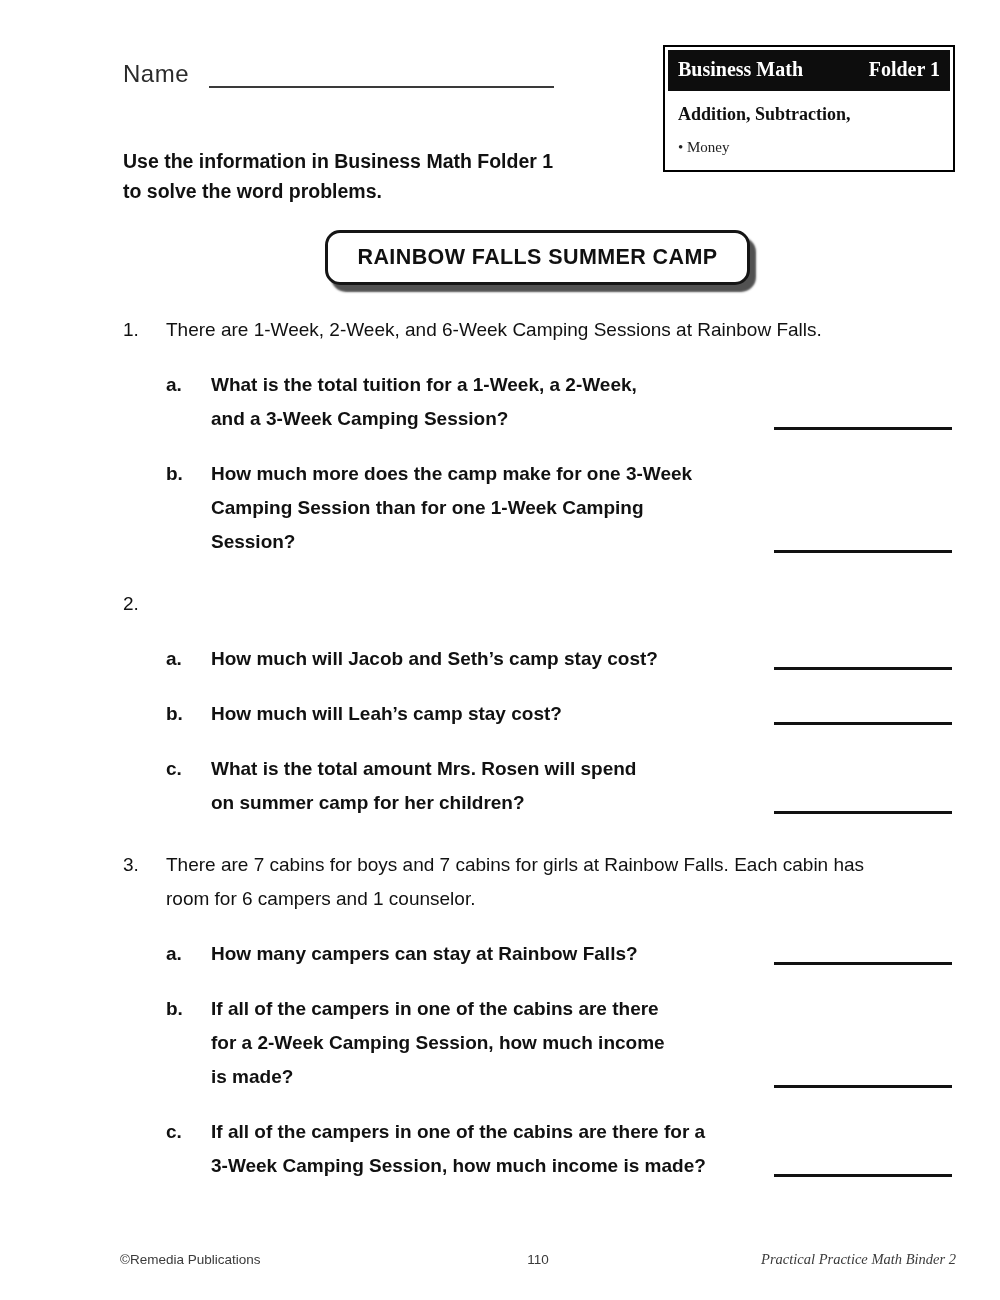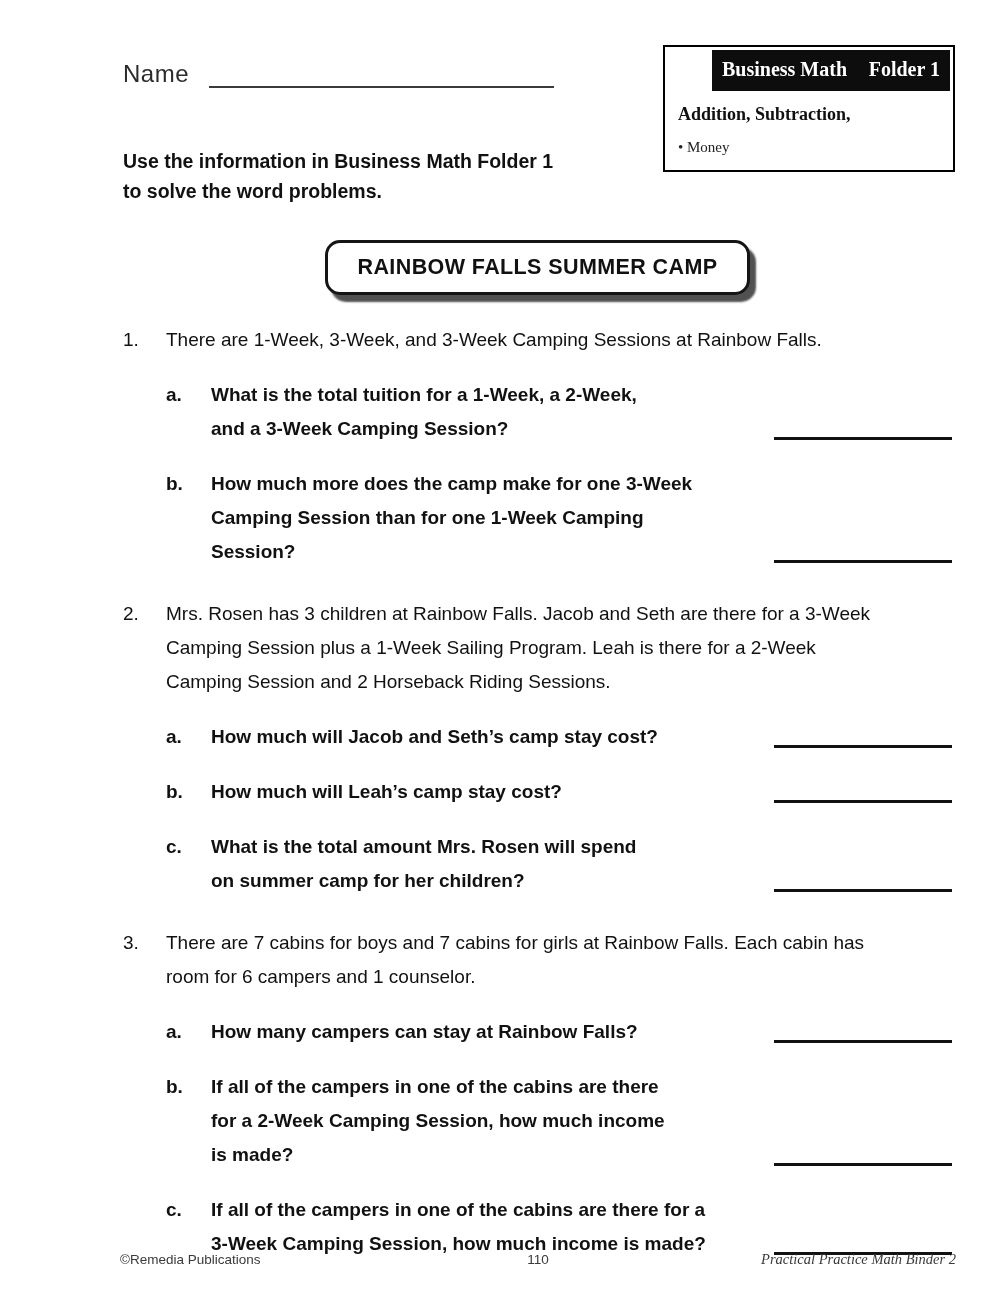--- a/index.html
+++ b/index.html
@@ -56,39 +56,38 @@
   .fb-header {
     background: #0d0d0d;
     color: #fff;
     display: flex;
     justify-content: space-between;
     align-items: baseline;
     padding: 8px 10px 10px;
     font-family: "Liberation Serif", serif;
     font-weight: bold;
     font-size: 20px;
-    margin-left: 44px;
   }
   .fb-body {
     padding: 12px 10px 8px;
     font-family: "Liberation Serif", serif;
     font-weight: bold;
     font-size: 18px;
     line-height: 23px;
     color: #101010;
   }
   .fb-bullet {
     font-weight: normal;
     font-size: 15px;
     margin-top: 10px;
     color: #222;
   }
 
   
-  .banner-wrap { margin-top: 34px; text-align: center; }
+  .banner-wrap { margin-top: 24px; text-align: center; }
   .banner {
     display: inline-block;
     border: 3px solid #151515;
     border-radius: 15px;
     padding: 12px 30px;
     font-weight: bold;
     font-size: 21.5px;
     letter-spacing: 0.4px;
     background: #fff;
     box-shadow: 6px 7px 2px rgba(50,50,50,0.85);
@@ -170,21 +169,21 @@
     </div>
 
     <div class="banner-wrap">
       <div class="banner">RAINBOW FALLS SUMMER CAMP</div>
     </div>
 
     <div class="question">
       <div class="q-stem">
         <div class="q-num">1.</div>
         <div class="q-lines">
-          <div>There are 1-Week, 3-Week, and 3-Week Camping Sessions at Rainbow Falls.</div>
+          <div>There are 1-Week, 2-Week, and 6-Week Camping Sessions at Rainbow Falls.</div>
         </div>
       </div>
 
       <div class="part">
         <div class="p-letter">a.</div>
         <div class="p-lines">
           <div>What is the total tuition for a 1-Week, a 2-Week,</div>
           <div>and a 3-Week Camping Session?</div>
         </div>
         <div class="blank"></div>
@@ -197,25 +196,20 @@
           <div>Camping Session than for one 1-Week Camping</div>
           <div>Session?</div>
         </div>
         <div class="blank"></div>
       </div>
     </div>
 
     <div class="question">
       <div class="q-stem">
         <div class="q-num">2.</div>
-        <div class="q-lines">
-          <div>Mrs. Rosen has 3 children at Rainbow Falls. Jacob and Seth are there for a 3-Week</div>
-          <div>Camping Session plus a 1-Week Sailing Program. Leah is there for a 2-Week</div>
-          <div>Camping Session and 2 Horseback Riding Sessions.</div>
-        </div>
       </div>
 
       <div class="part">
         <div class="p-letter">a.</div>
         <div class="p-lines">
           <div>How much will Jacob and Seth’s camp stay cost?</div>
         </div>
         <div class="blank"></div>
       </div>
 

